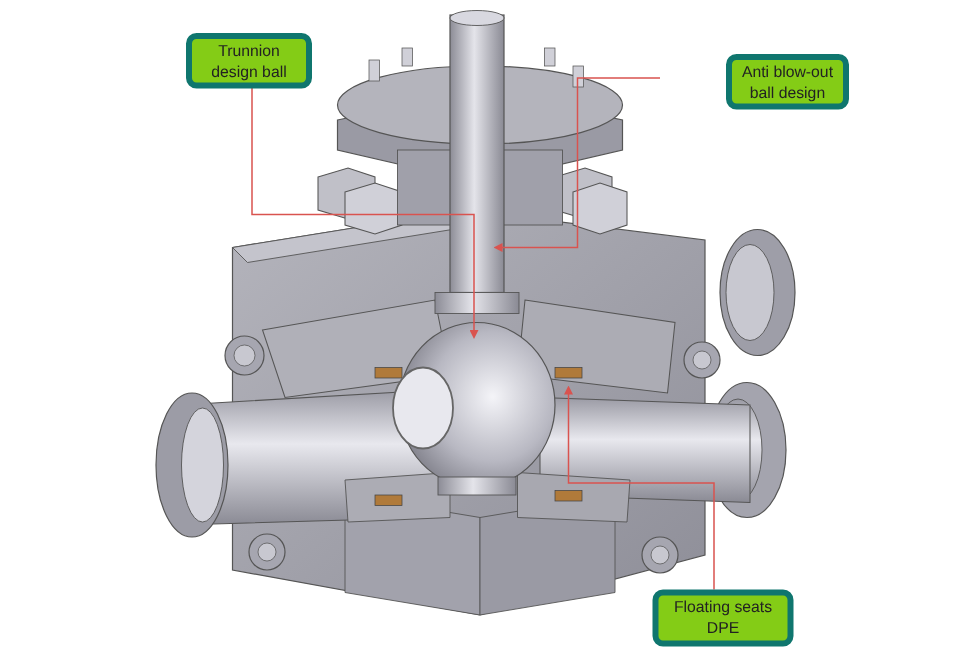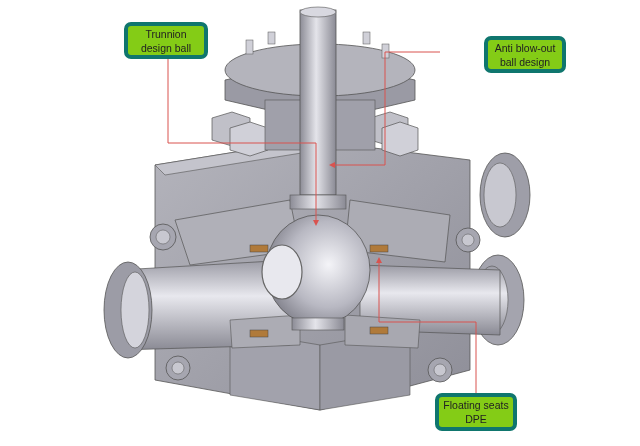--- a/index.html
+++ b/index.html
@@ -131,16 +131,16 @@
 <div class="callout" style="left:124px; top:22px; width:84px; height:37px;">
   <span>Trunnion</span>
   <span>design ball</span>
 </div>
 
 <div class="callout" style="left:440px; top:36px; width:82px; height:37px;margin-left:44px;">
   <span>Anti blow-out</span>
   <span>ball design</span>
 </div>
 
-<div class="callout" style="left:435px; top:393px; width:82px; height:38px;">
+<div class="callout" style="left:435px; top:393px; width:94px; height:38px;">
   <span>Floating seats</span>
   <span>DPE</span>
 </div>
 
 </body></html>

